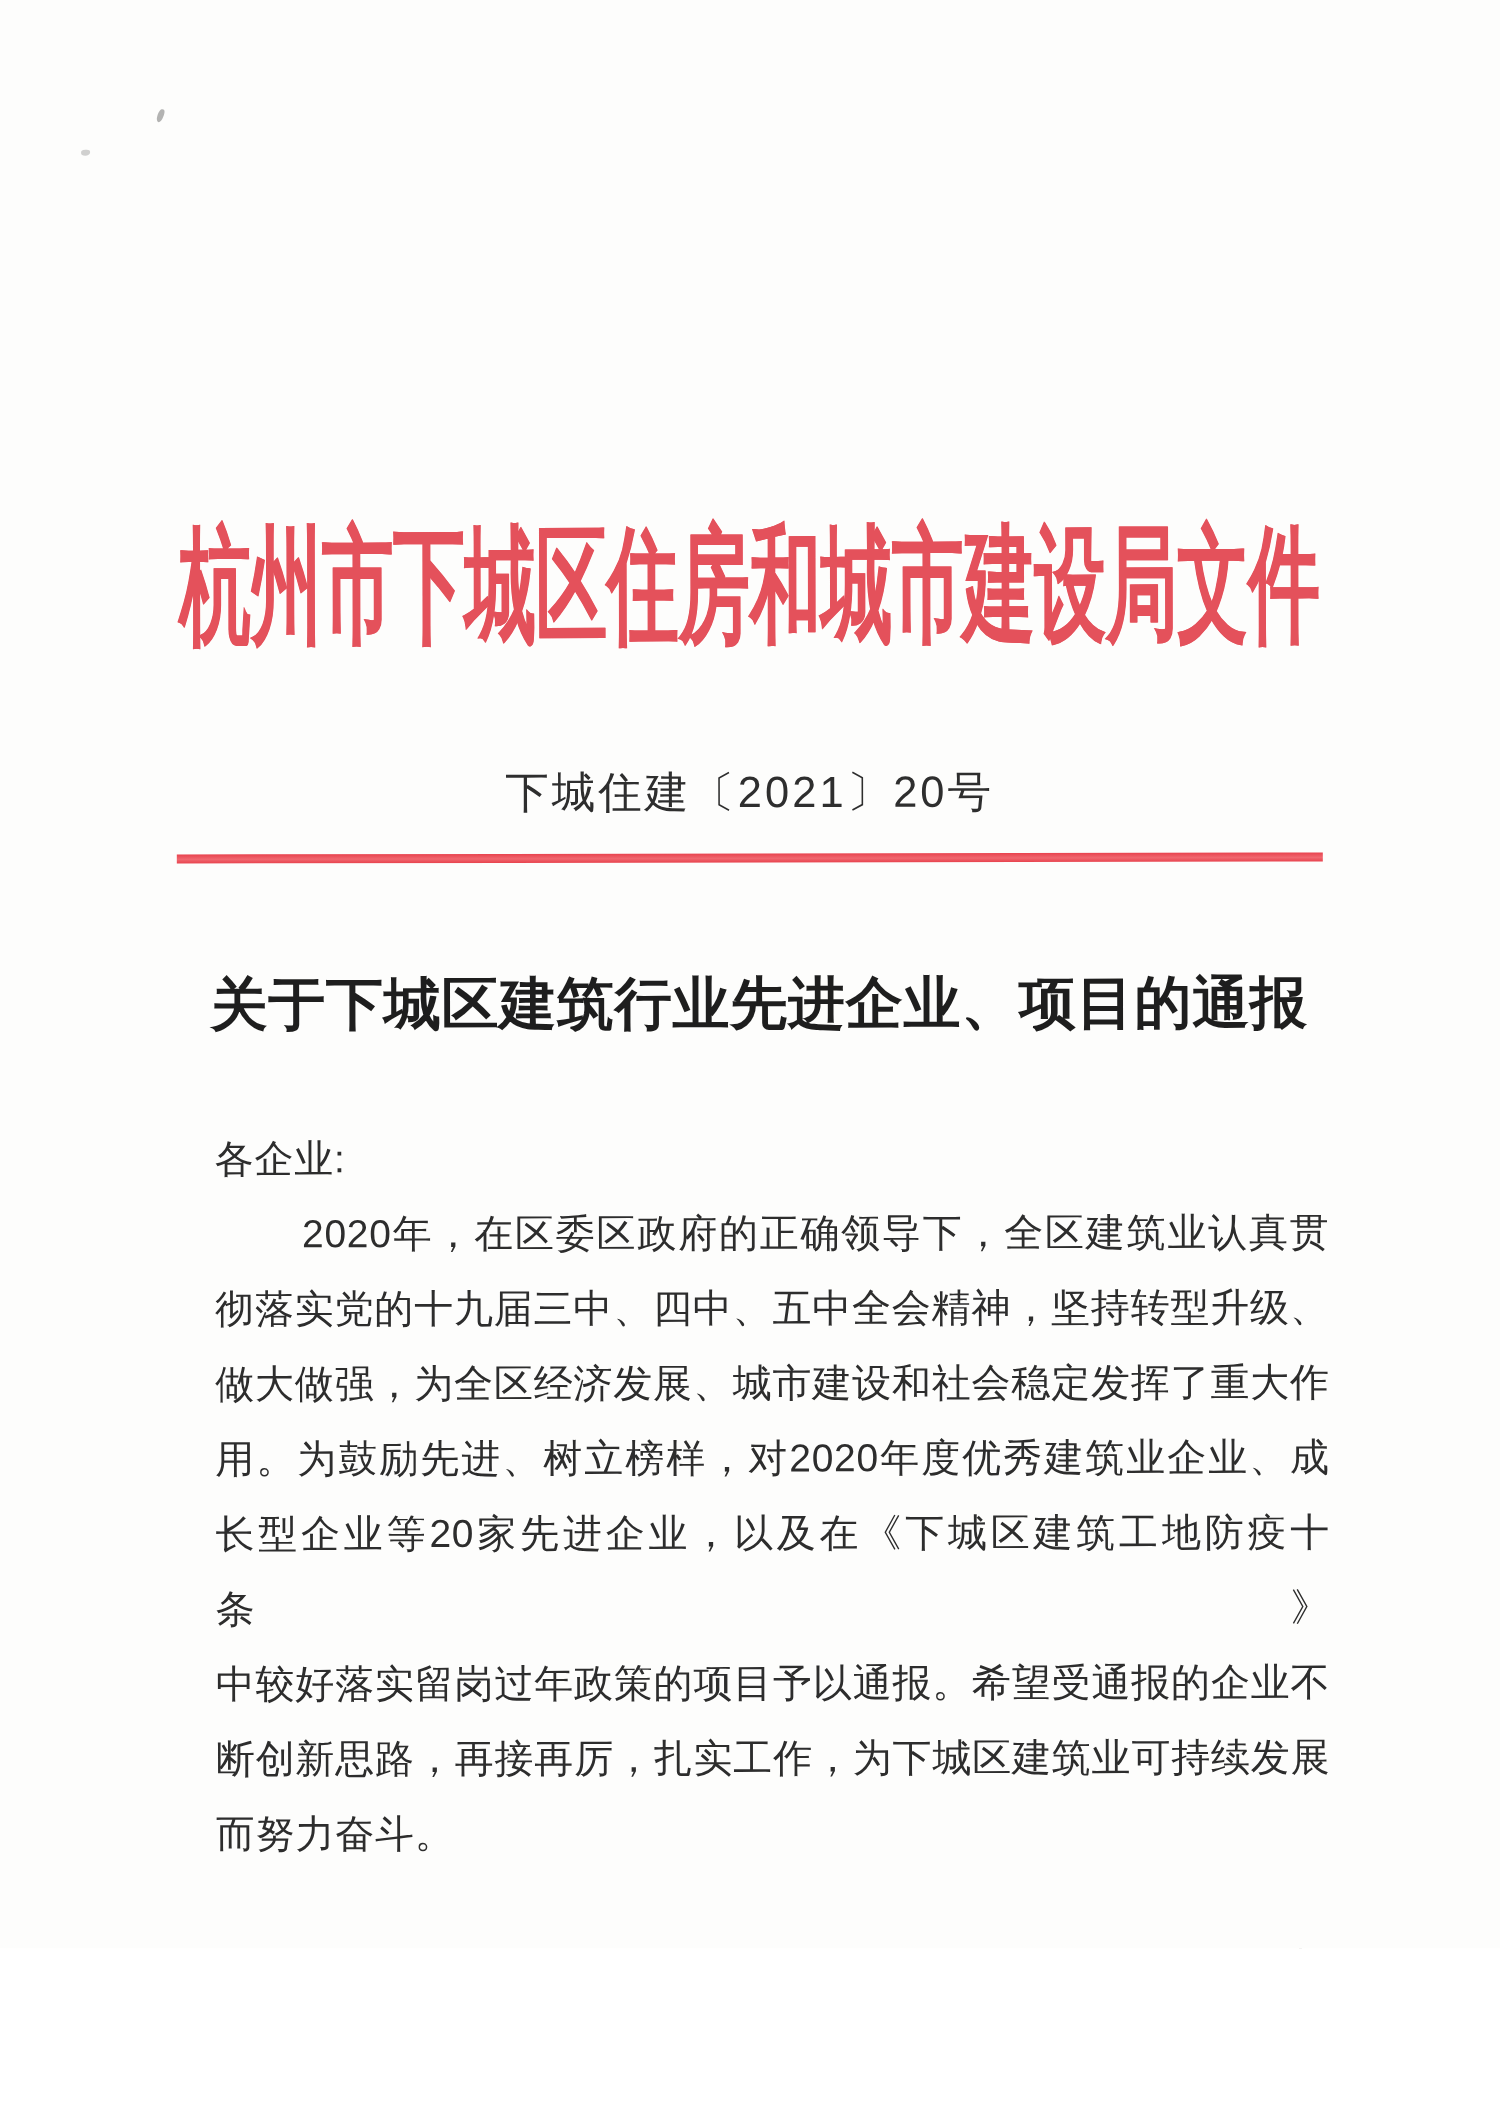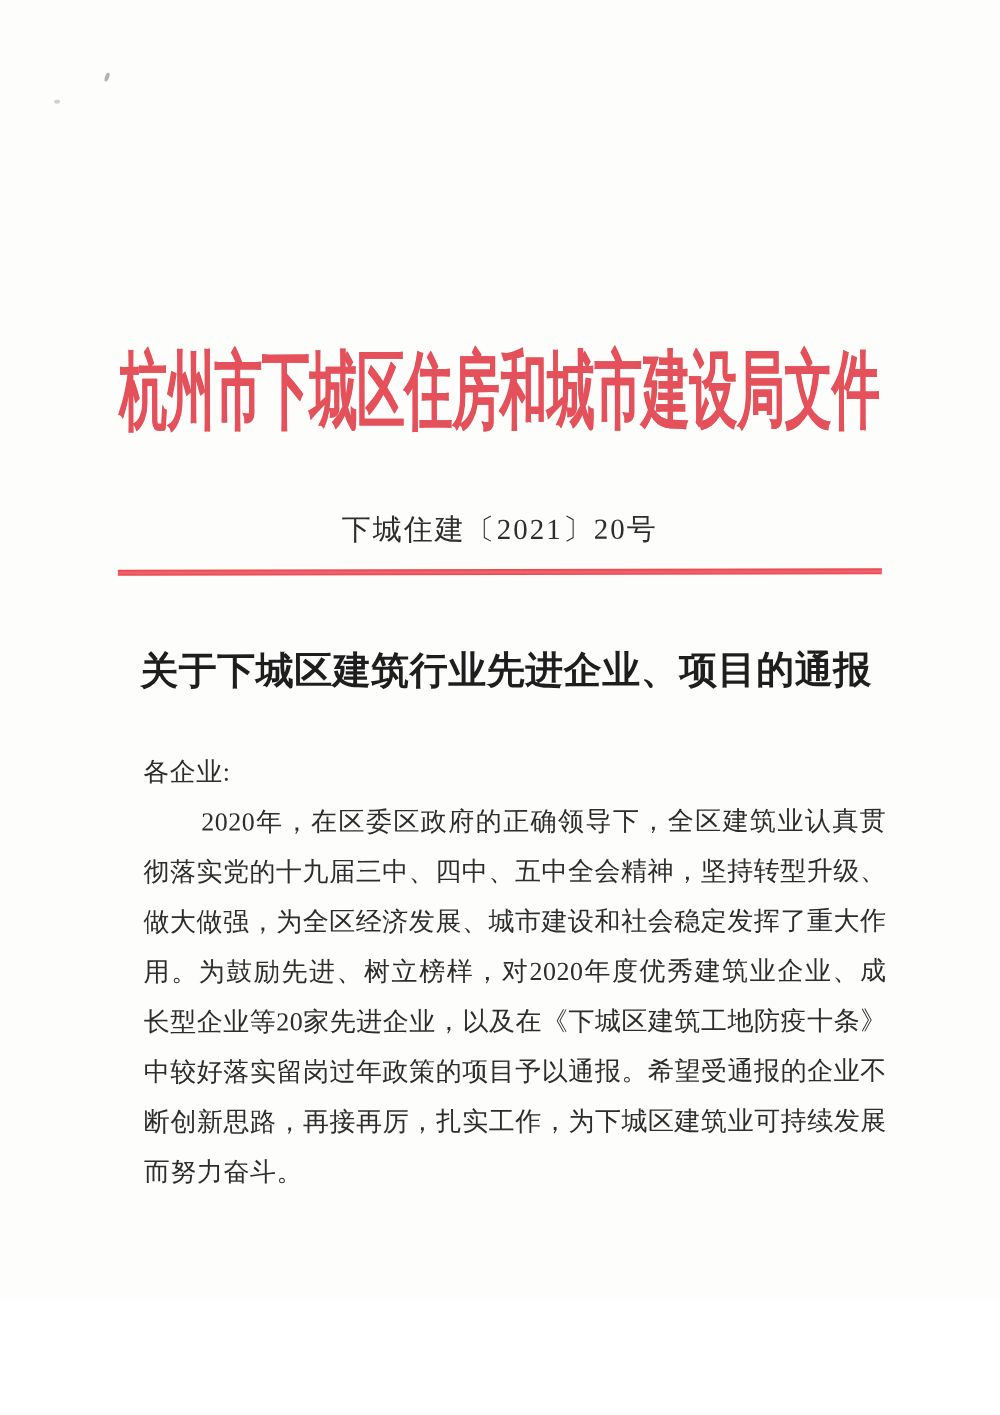--- a/index.html
+++ b/index.html
@@ -6,21 +6,21 @@
     margin: 0;
     padding: 0;
     background: #ffffff;
   }
   .page {
     position: relative;
     width: 1000px;
     height: 1299px;
     background: #fdfdfc;
     overflow: hidden;
-    font-family: Liberation Serif, serif;
+    font-family: Liberation Sans, sans-serif;
   }
   .page-inner {
     position: absolute;
     inset: 0;
     transform: rotate(-0.1deg);
   }
   .speck {
     position: absolute;
     background: #9a9a9a;
     border-radius: 50% 40% 60% 50%;

